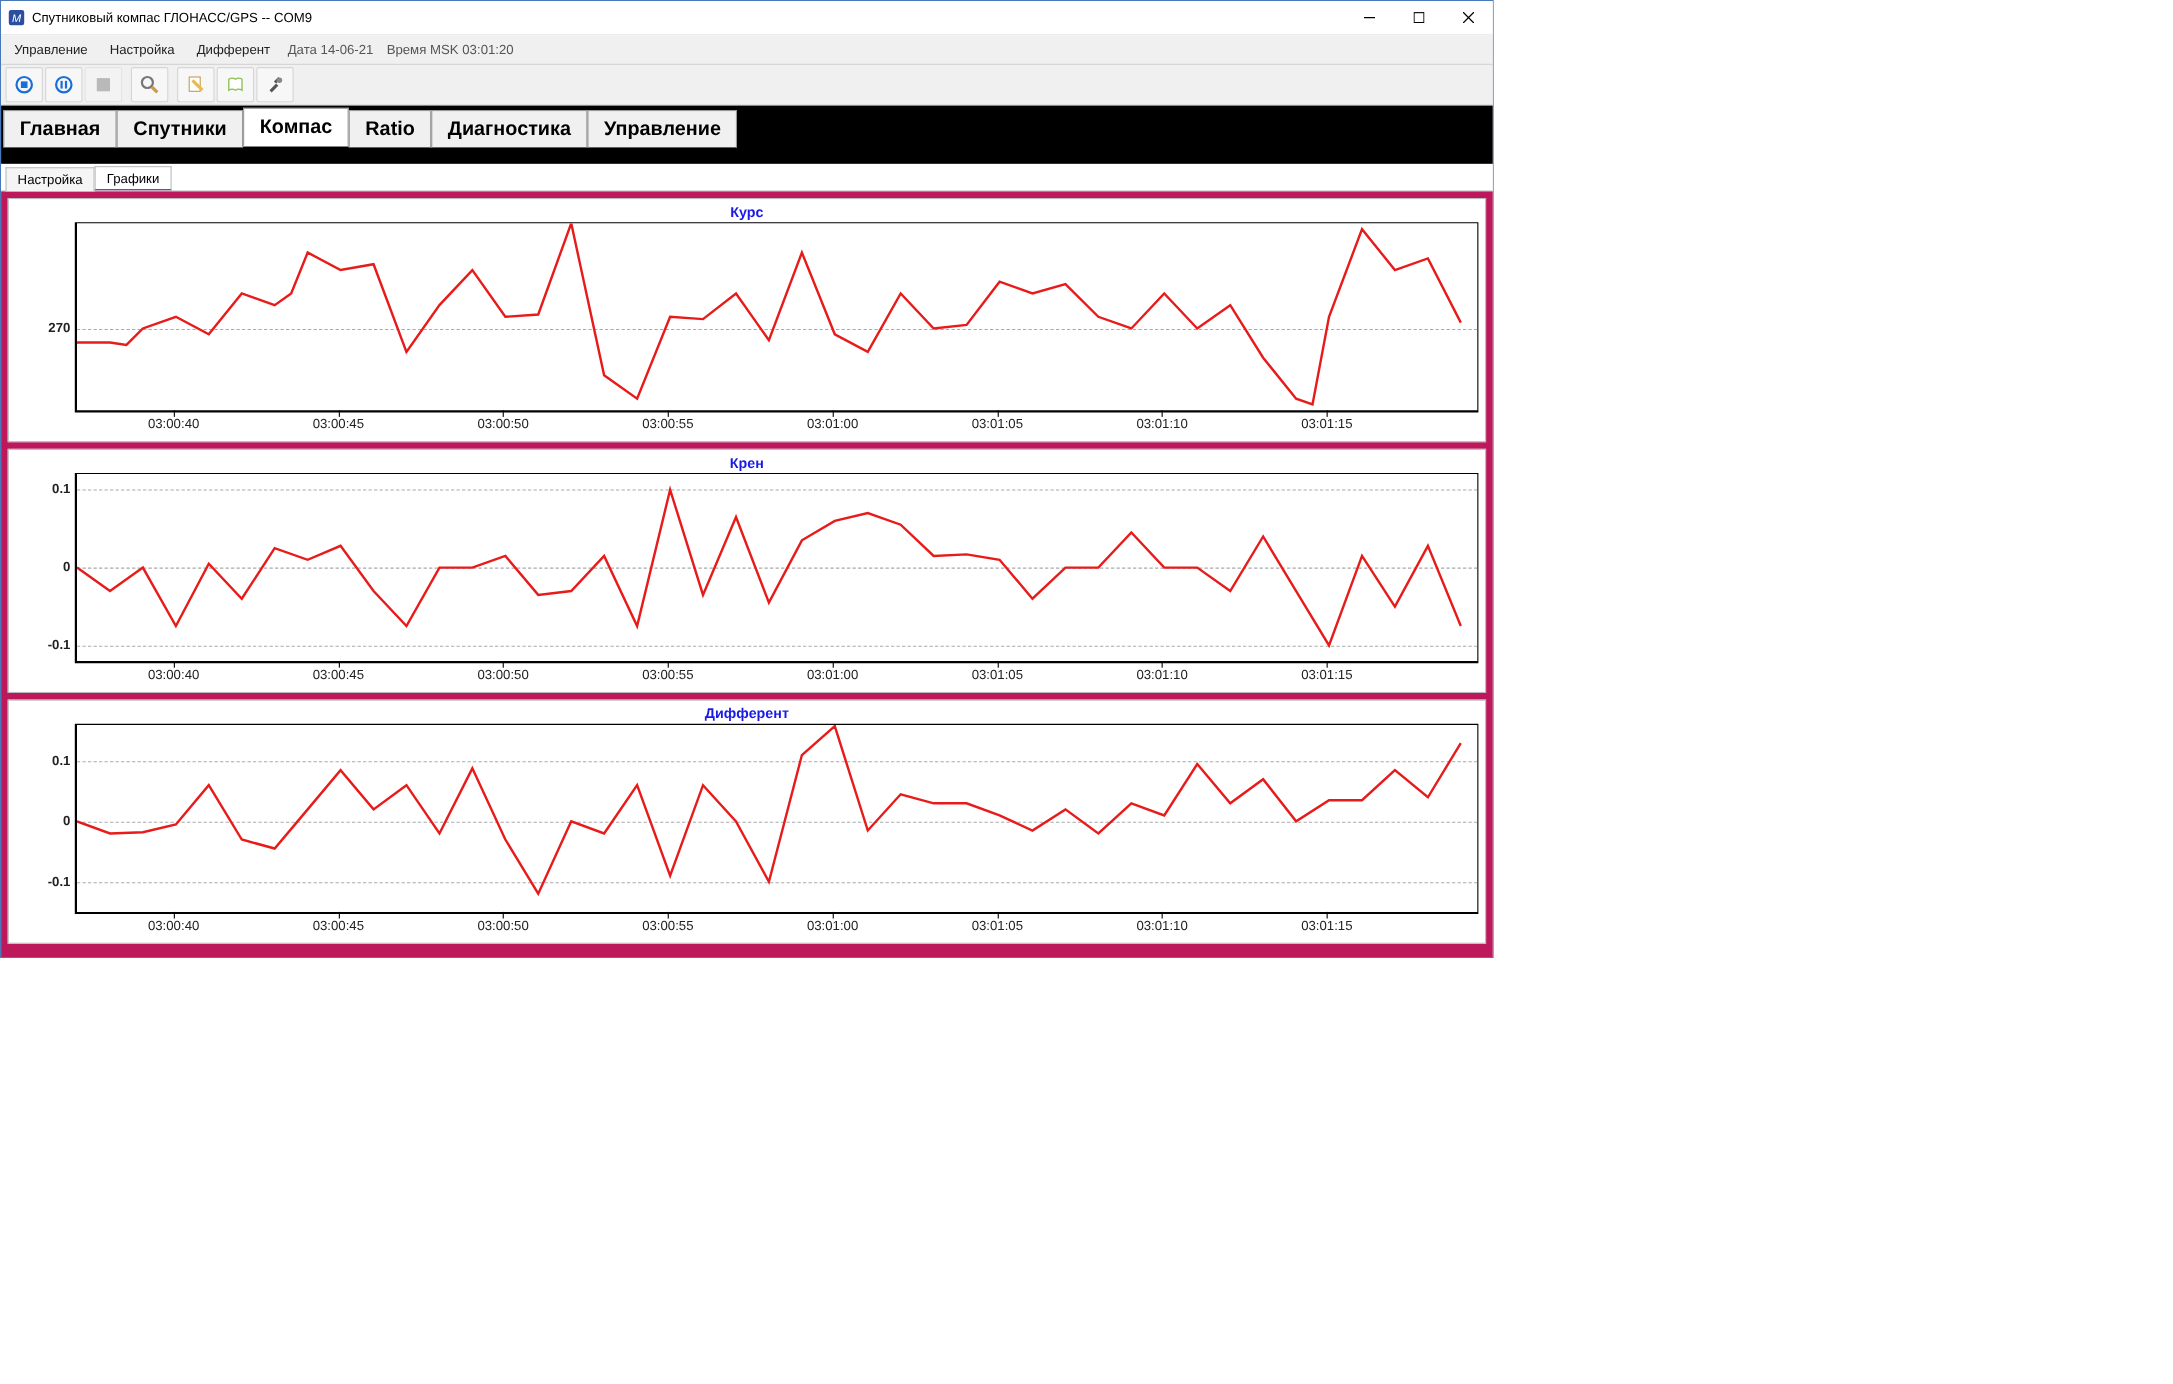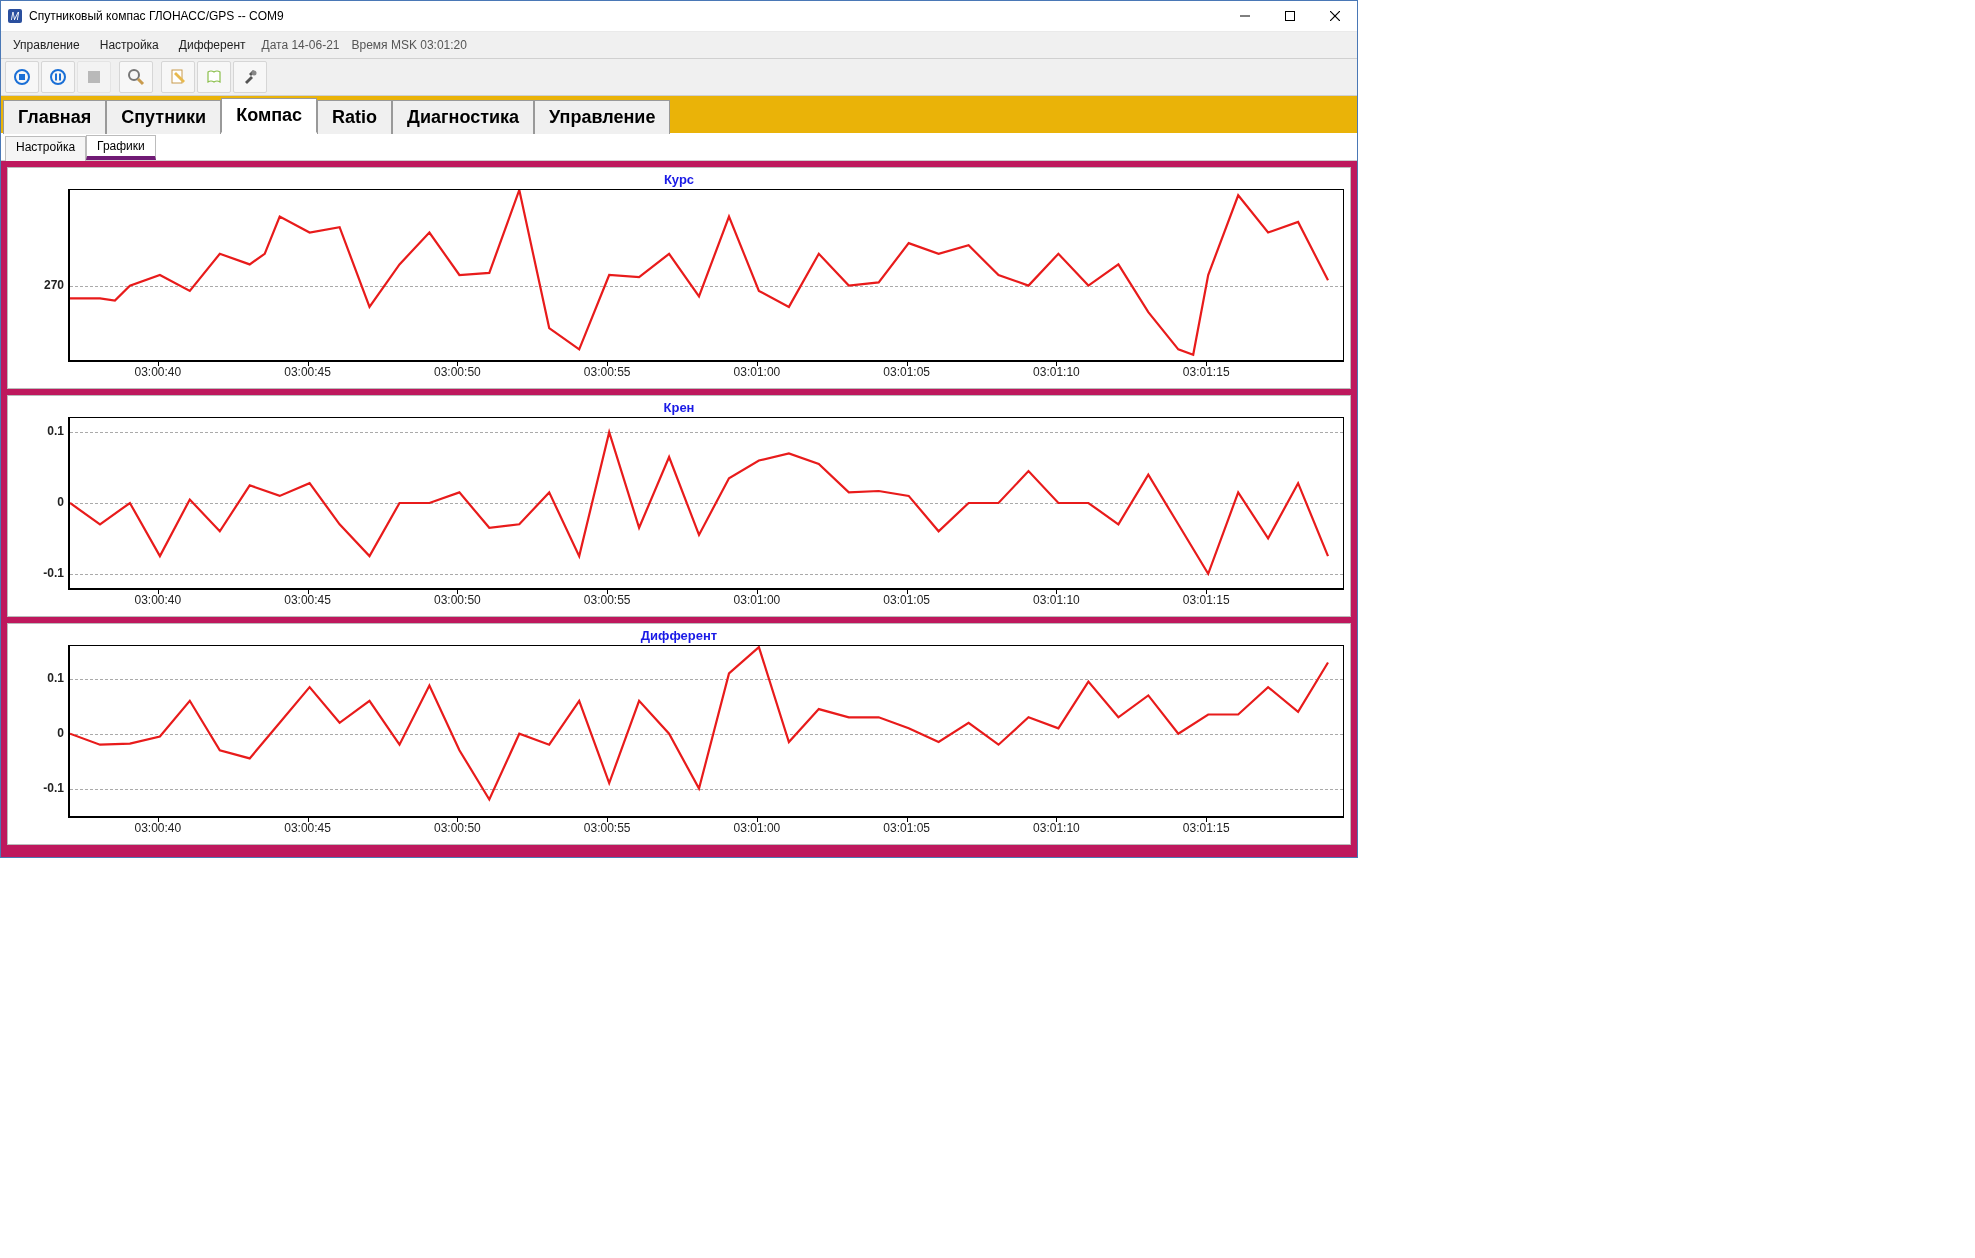--- a/index.html
+++ b/index.html
@@ -55,22 +55,22 @@
     display:inline-flex;align-items:center;justify-content:center;
     border:1px solid #d6d6d6;
     background:#f7f7f7;
     margin-right:2px;
     border-radius:2px;
   }
   .tbtn.disabled { opacity:0.45; }
   .tsep { width:6px; }
   .maintabs {
     display:flex; align-items:flex-end;
-    background:#eab308;
-    padding: 2px 2px 0 2px;
+    background:#000000;
+    padding: 2px 2px 16px 2px;
   }
   .maintab {
     font-size: 18px;
     font-weight: bold;
     padding: 6px 14px;
     border:1px solid #999;
     border-bottom: none;
     background:#f0f0f0;
     margin-right:0px;
     position:relative;
@@ -92,21 +92,21 @@
     padding:3px 10px;
     border:1px solid #bcbcbc;
     border-bottom:none;
     background:#f5f5f5;
     margin-right:0px;
     position:relative;
     top:1px;
   }
   .subtab.active {
     background:#fff;
-    border-bottom:4px solid #701a75;
+    border-bottom:1px solid #701a75;
     top:0;
   }
   .chart-area {
     padding: 6px;
     background:#be185d;
   }
   .chart-panel {
     border:1px solid #bbb;
     background:#fff;
     margin-bottom:6px;

